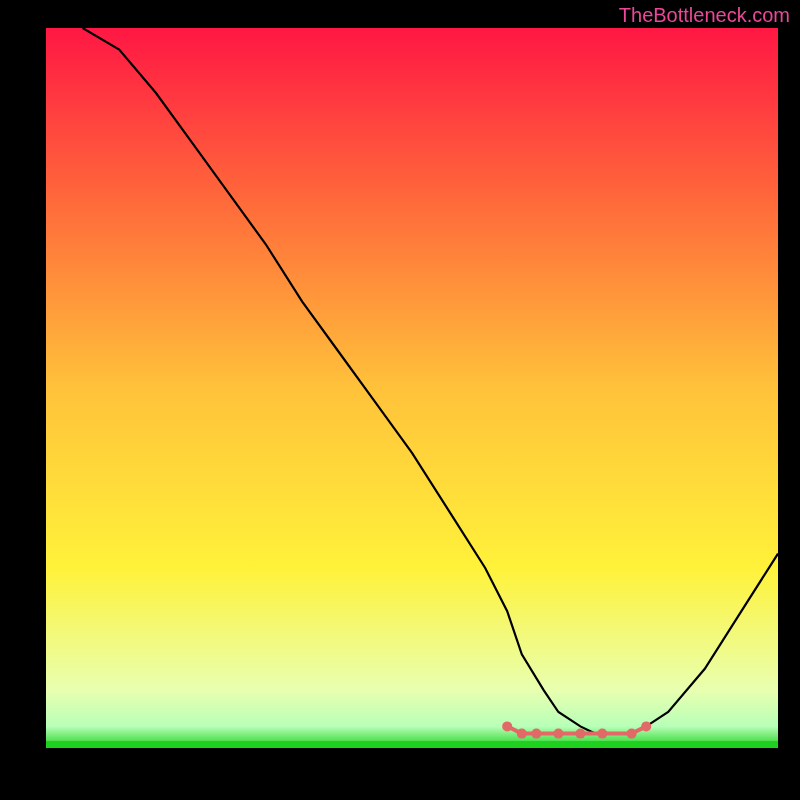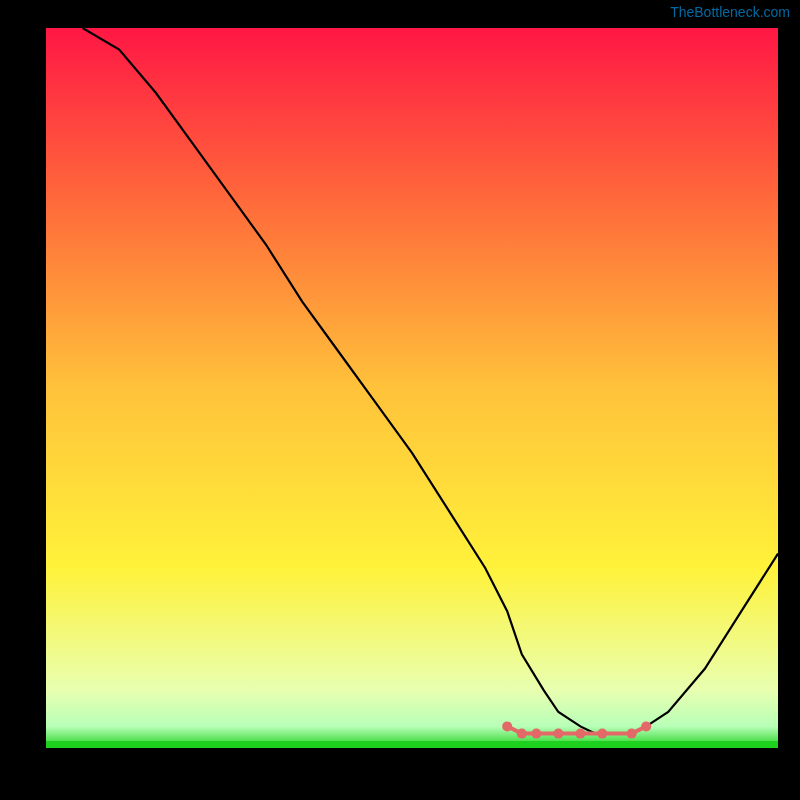--- a/index.html
+++ b/index.html
@@ -1,17 +1,17 @@
 <!DOCTYPE html>
 <html><head>
 <meta charset="utf-8">
 <style>
 *{margin:0;padding:0;box-sizing:border-box}
 body{background:#000;width:800px;height:800px;position:relative;font-family:Arial,sans-serif}
-.watermark{position:absolute;top:4px;right:10px;color:#0369a1;font-size:14px;font-weight:400;z-index:10}
+.watermark{position:absolute;top:4px;right:10px;color:#ec4899;font-size:20px;font-weight:400;z-index:10}
 .chart-outer{position:absolute;left:46px;top:28px;width:732px;height:747px;background:#000}
 .chart-area{position:absolute;left:0;top:0;width:732px;height:720px}
 .gradient{position:absolute;inset:0}
 .curve{position:absolute;inset:0}
 .green-band{position:absolute;left:0;right:0;bottom:0;height:7px;background:#1fd11f}
 </style>
 </head>
 <body>
 
 <div class="watermark">TheBottleneck.com</div>

